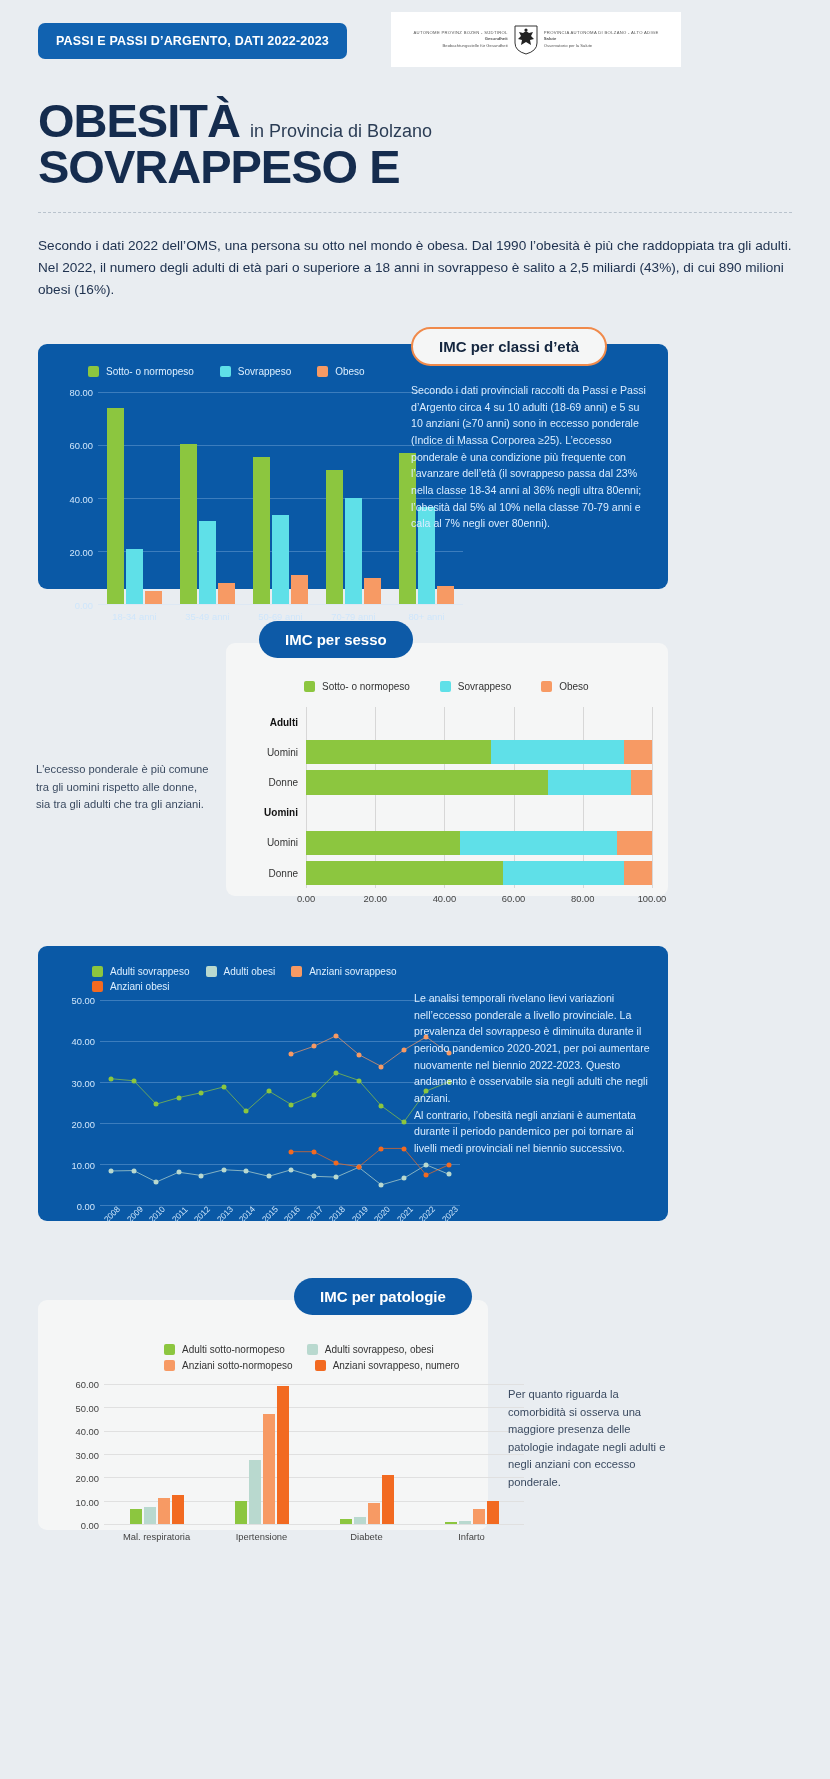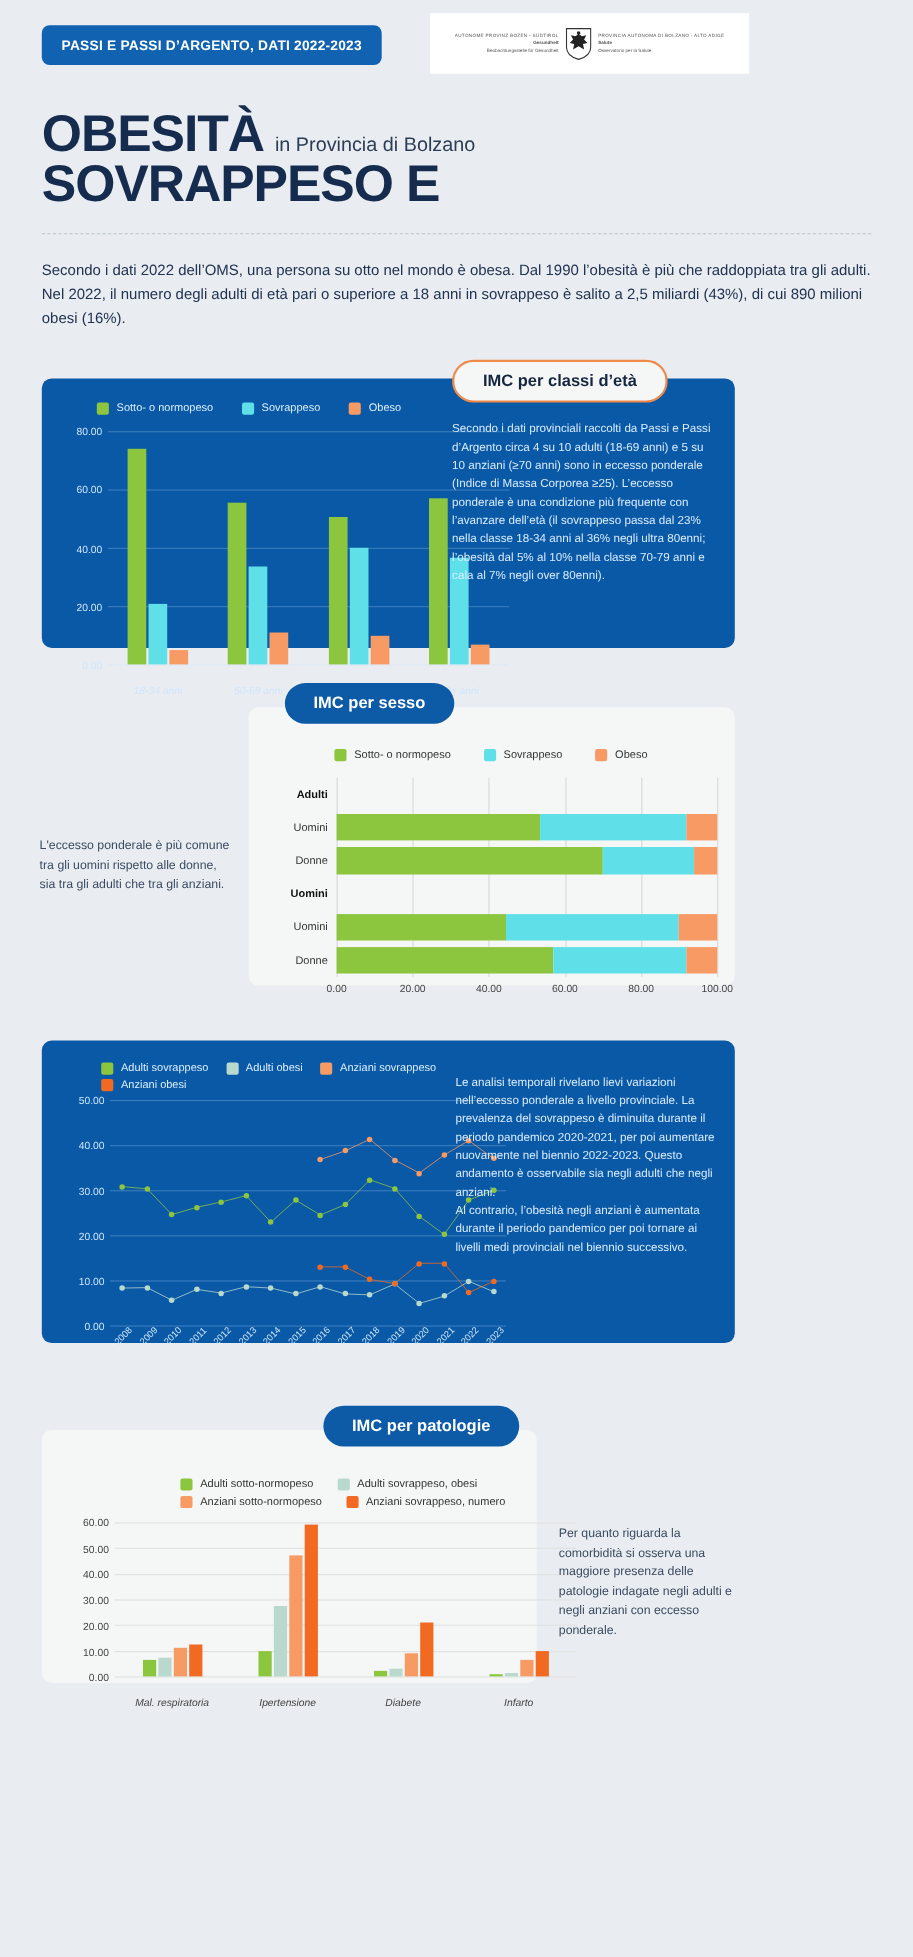--- a/index.html
+++ b/index.html
@@ -110,21 +110,21 @@
   .gridline { position: absolute; left: 0; right: 0; height: 1px; }
   .gl-blue { background: rgba(190,220,250,.28); }
   .gl-grey { background: #e0e0e0; }
   .ytick { position: absolute; right: 100%; margin-right: 5px; transform: translateY(-50%); white-space: nowrap; }
 
   .bars { position: absolute; left: 0; right: 0; bottom: 0; top: 0; display: flex; }
   .grp { flex: 1; display: flex; align-items: flex-end; justify-content: center; gap: 2px; position: relative; }
   .bar { width: 17px; }
   .xlab {
     position: absolute; top: 100%; left: 50%; transform: translateX(-50%);
-    margin-top: 18px; white-space: nowrap; font-style: italic;
+    margin-top: 7px; white-space: nowrap;
   }
 
   
   .sec2 { position: relative; margin-top: 32px; height: 275px; }
   .sec2 .card {
     position: absolute; left: 226px; top: 22px; width: 442px; height: 253px;
   }
   .sec2 .pill-pos { position: absolute; left: 259px; top: 0; z-index: 5; }
   .sec2 .side { position: absolute; left: 36px; top: 140px; width: 175px; }
   .chart2 { position: absolute; left: 18px; top: 38px; right: 16px; bottom: 34px; }
@@ -137,21 +137,21 @@
   }
   .hrow-label.grouphdr { font-weight: bold; color: #111; text-align: right; }
   .hseg { height: 100%; }
   .vgrid { position: absolute; top: 0; bottom: 0; width: 1px; background: #d7d7d7; }
   .xtick-h { position: absolute; top: 100%; transform: translateX(-50%); margin-top: 5px; white-space: nowrap; }
 
   
   .sec3 { position: relative; margin-top: 28px; height: 320px; }
   .sec3 .card { position: absolute; left: 38px; top: 22px; width: 630px; height: 275px; }
   .sec3 .pill-pos { position: absolute; left: 484px; top: 0; z-index: 5; }
-  .sec3 .side { position: absolute; left: 414px; top: 52px; width: 240px; }
+  .sec3 .side { position: absolute; left: 414px; top: 66px; width: 240px; }
   .chart3 { position: absolute; left: 14px; top: 48px; width: 360px; height: 205px; }
 
   .yearlab {
     position: absolute; top: 100%; margin-top: 3px;
     transform-origin: left top; transform: rotate(-45deg) translateX(-13px);
     font-size: 8.4px; color: #cfe6fb; white-space: nowrap;
   }
 
   
   .sec4 { position: relative; margin-top: 34px; height: 252px; }
@@ -230,20 +230,26 @@
             </div>
             <div class="gridline gl-blue" style="top:0%">
               <div class="ytick ax ax-blue" style="top:0%">80.00</div>
             </div>
             <div class="bars">
               <div class="grp">
                 <div class="bar" style="height:92.5%;background:#8cc63f;width:17px"></div>
                 <div class="bar" style="height:26.25%;background:#5fe0e8;width:17px"></div>
                 <div class="bar" style="height:6.25%;background:#f79a64;width:17px"></div>
                 <div class="xlab ax ax-blue">18-34 anni</div>
+              </div>
+              <div class="grp">
+                <div class="bar" style="height:75.625%;background:#8cc63f;width:17px"></div>
+                <div class="bar" style="height:39.375%;background:#5fe0e8;width:17px"></div>
+                <div class="bar" style="height:10%;background:#f79a64;width:17px"></div>
+                <div class="xlab ax ax-blue">35-49 anni</div>
               </div>
               <div class="grp">
                 <div class="bar" style="height:69.375%;background:#8cc63f;width:17px"></div>
                 <div class="bar" style="height:41.875%;background:#5fe0e8;width:17px"></div>
                 <div class="bar" style="height:13.750000000000002%;background:#f79a64;width:17px"></div>
                 <div class="xlab ax ax-blue">50-69 anni</div>
               </div>
               <div class="grp">
                 <div class="bar" style="height:63.125%;background:#8cc63f;width:17px"></div>
                 <div class="bar" style="height:50%;background:#5fe0e8;width:17px"></div>

